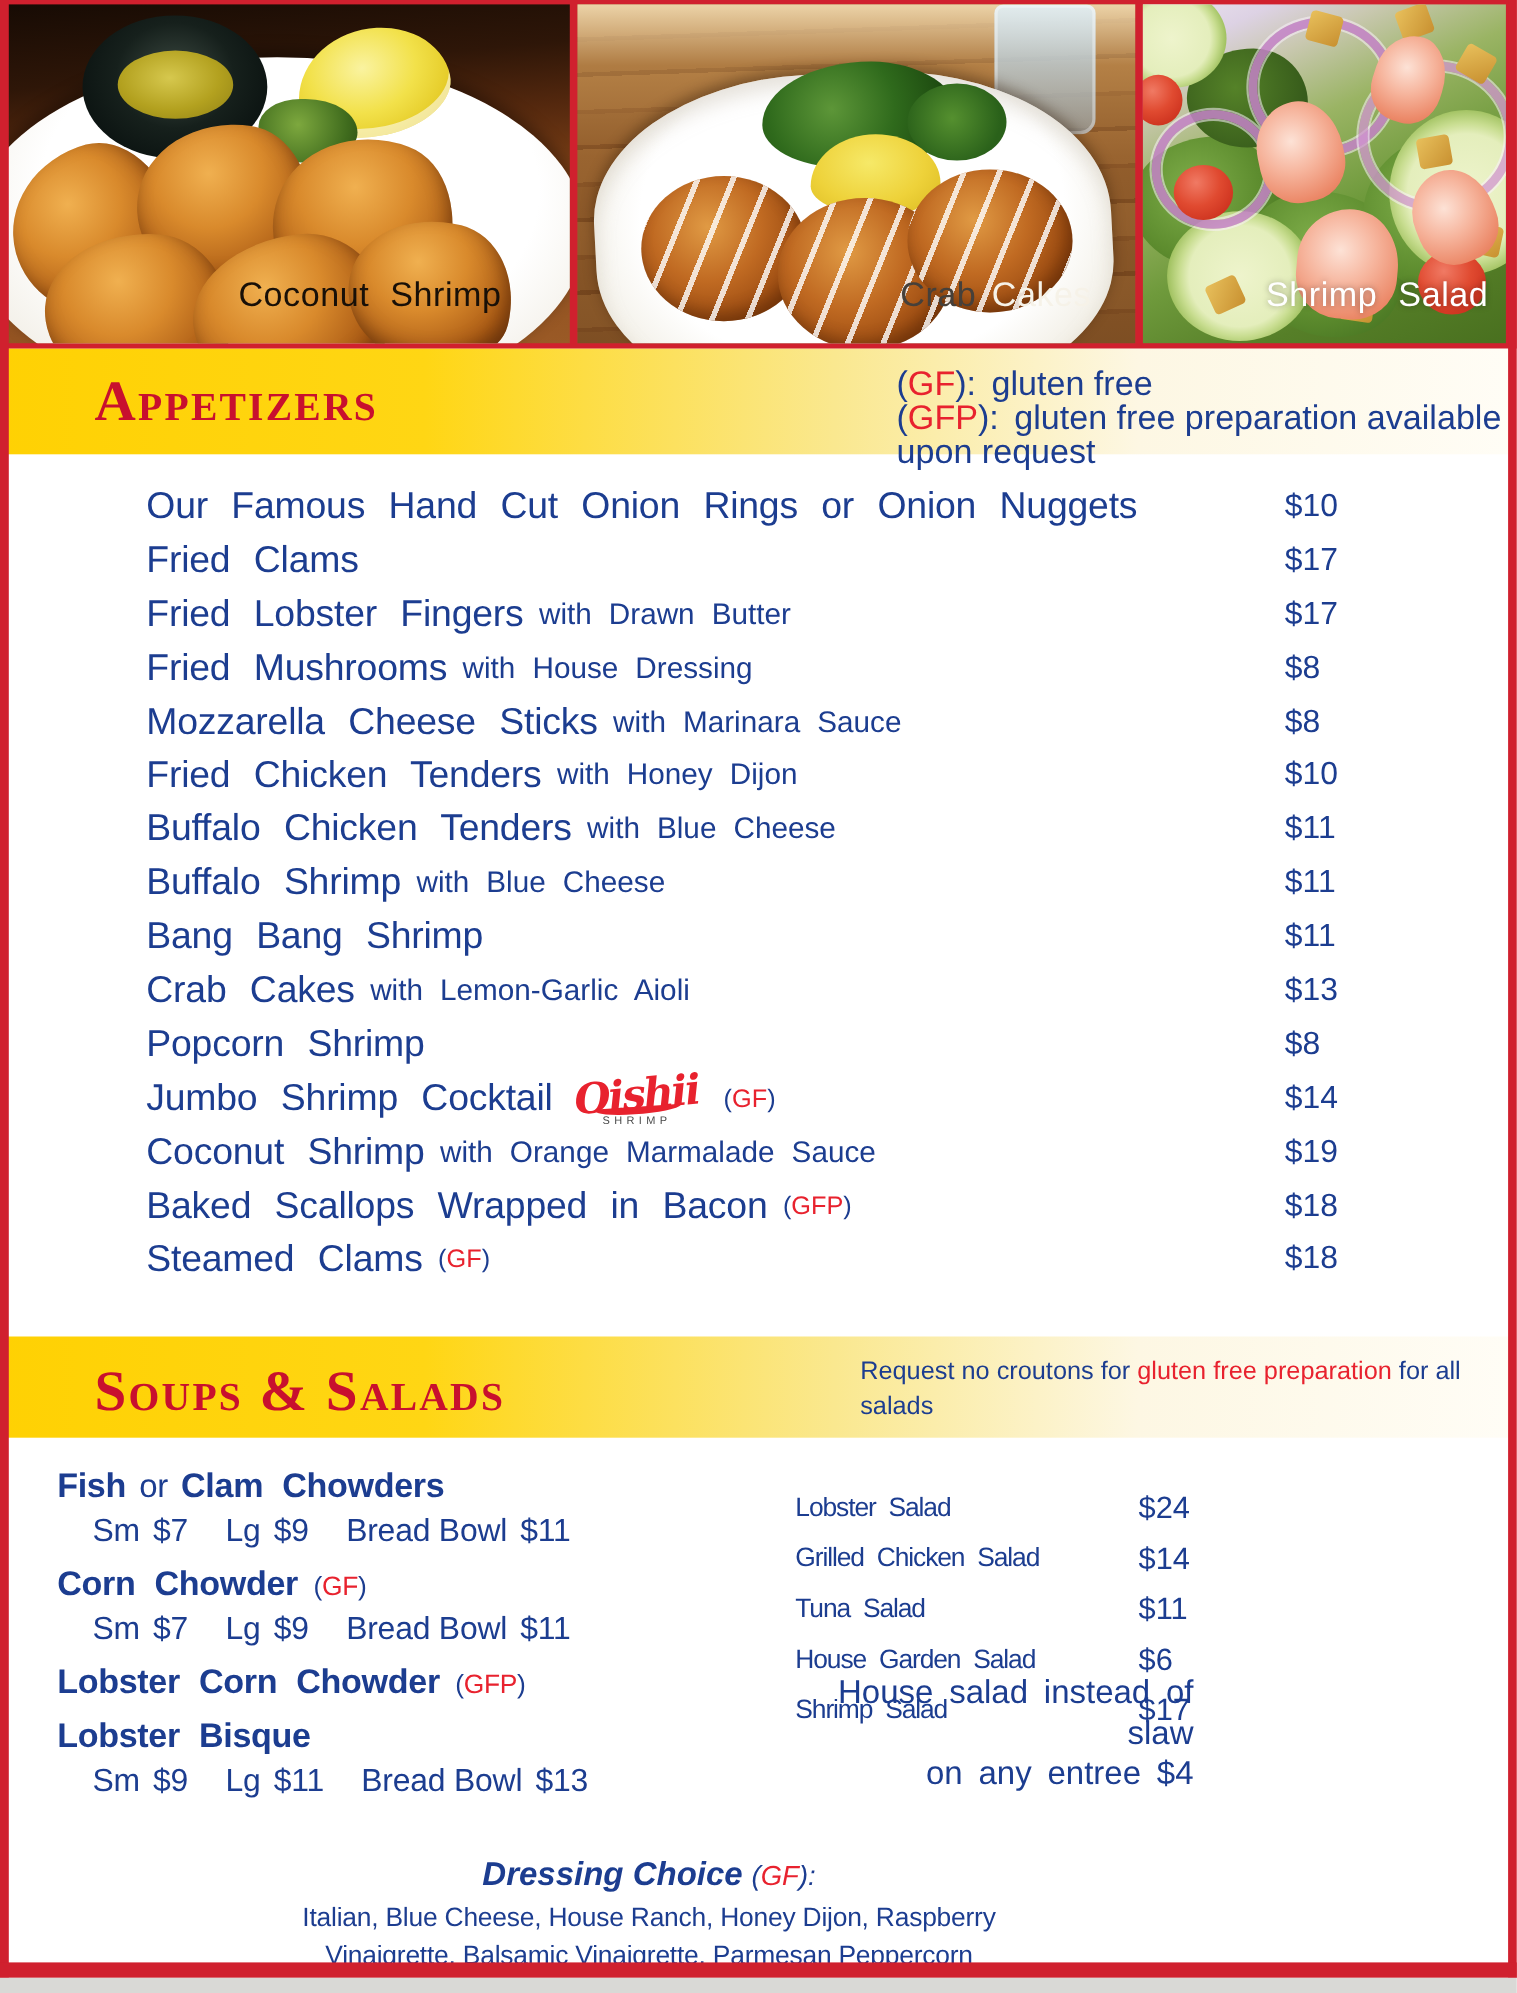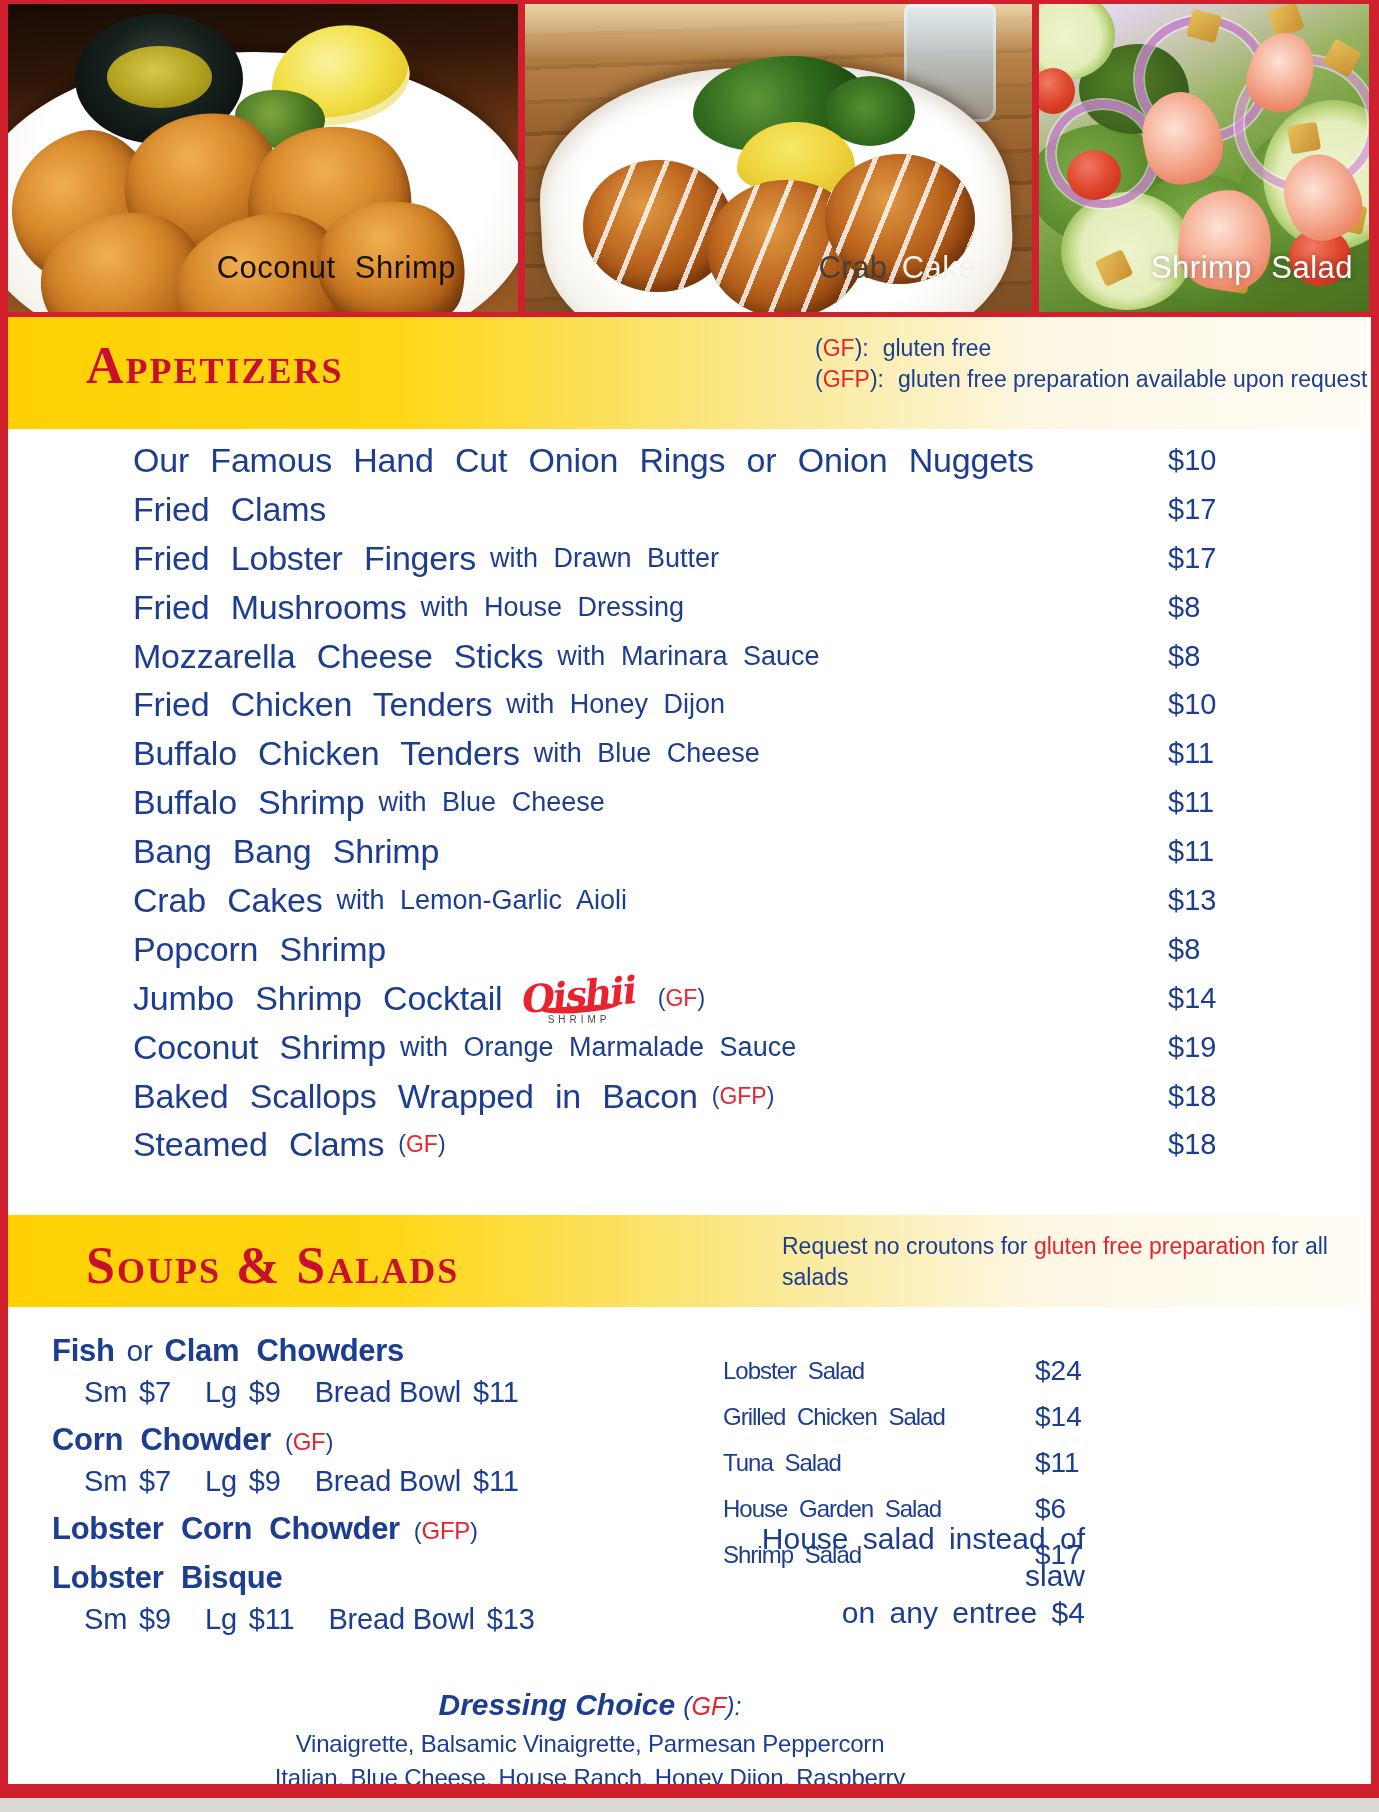--- a/index.html
+++ b/index.html
@@ -92,26 +92,26 @@
   .ps3{left:140px;top:186px;width:92px;height:100px;transform:rotate(5deg);}
   .ps4{left:246px;top:150px;width:74px;height:86px;transform:rotate(-22deg);}
   .caption{position:absolute;bottom:26px;font-size:31px;letter-spacing:.5px;word-spacing:10px;white-space:nowrap;}
   .cap1{right:62px;}
   .cap2{right:40px;}
   .cap2 .cpart:first-child{margin-right:14px;}
   .cap3{right:16px;text-shadow:0 0 6px rgba(0,0,0,.35);}
   
   .band{position:absolute;left:0;width:100%;
         background:linear-gradient(90deg,var(--gold,#ffd103) 0%,#ffd614 28%,#fae88f 55%,#fdf7e3 75%,#fffdf6 100%);}
-  .band1{top:317px;height:112px;}
+  .band1{top:317px;height:96px;}
   .band2{top:1215px;height:92px;}
   .band-title{position:absolute;left:86px;top:20px;font-family:"Liberation Serif",serif;font-weight:bold;
               font-variant:small-caps;font-size:52px;line-height:58px;color:var(--hred,#c8102e);letter-spacing:2px;}
   .band2 .band-title{top:22px;}
-  .legend{position:absolute;left:815px;top:16px;font-size:23px;line-height:31px;}
+  .legend{position:absolute;left:815px;top:16px;font-size:31px;line-height:31px;}
   .legend-code i, .tag i{font-style:normal;}
   .legend-code{margin-right:14px;}
   .legend-code::before{content:"(";color:var(--navy,#1c3d90);}
   .legend-code::after{content:"):";color:var(--navy,#1c3d90);}
   .legend-code i{color:var(--red,#e8222e);}
   .note{position:absolute;left:782px;top:16px;width:585px;font-size:23px;line-height:31px;}
   .note .red{color:var(--red,#e8222e);}
   
   .applist{position:absolute;top:436px;left:133px;width:1180px;}
   .row{position:relative;height:48.9px;display:flex;align-items:center;}
@@ -396,22 +396,22 @@
   <div class="salad-note">
     <div>House salad instead of slaw</div>
     <div>on any entree $4</div>
   </div>
 
   <div class="dressing">
     <div>
       <span class="dressing-title">Dressing Choice</span><span class="dressing-tag"><i>GF</i></span>
     </div>
     <div class="dressing-lines">
+      <div>Italian, Blue Cheese, House Ranch, Honey Dijon, Raspberry</div>
       <div>Vinaigrette,  Balsamic Vinaigrette,  Parmesan Peppercorn</div>
-      <div>Italian, Blue Cheese, House Ranch, Honey Dijon, Raspberry</div>
     </div>
   </div>
 
   <div class="frame-left"></div>
   <div class="frame-right"></div>
   <div class="frame-bottom"></div>
   <div class="page-edge"></div>
 </div>
 
 </body></html>

